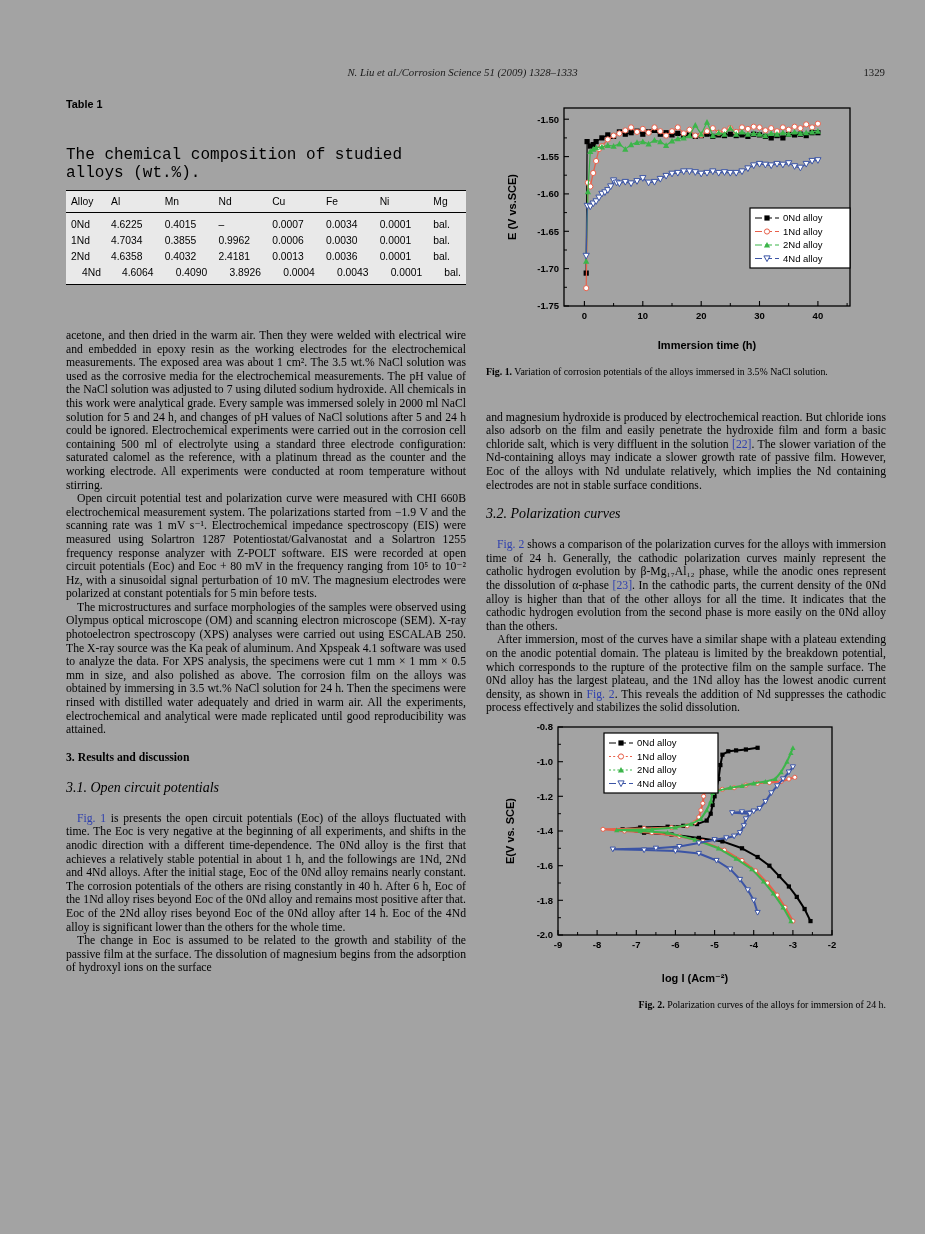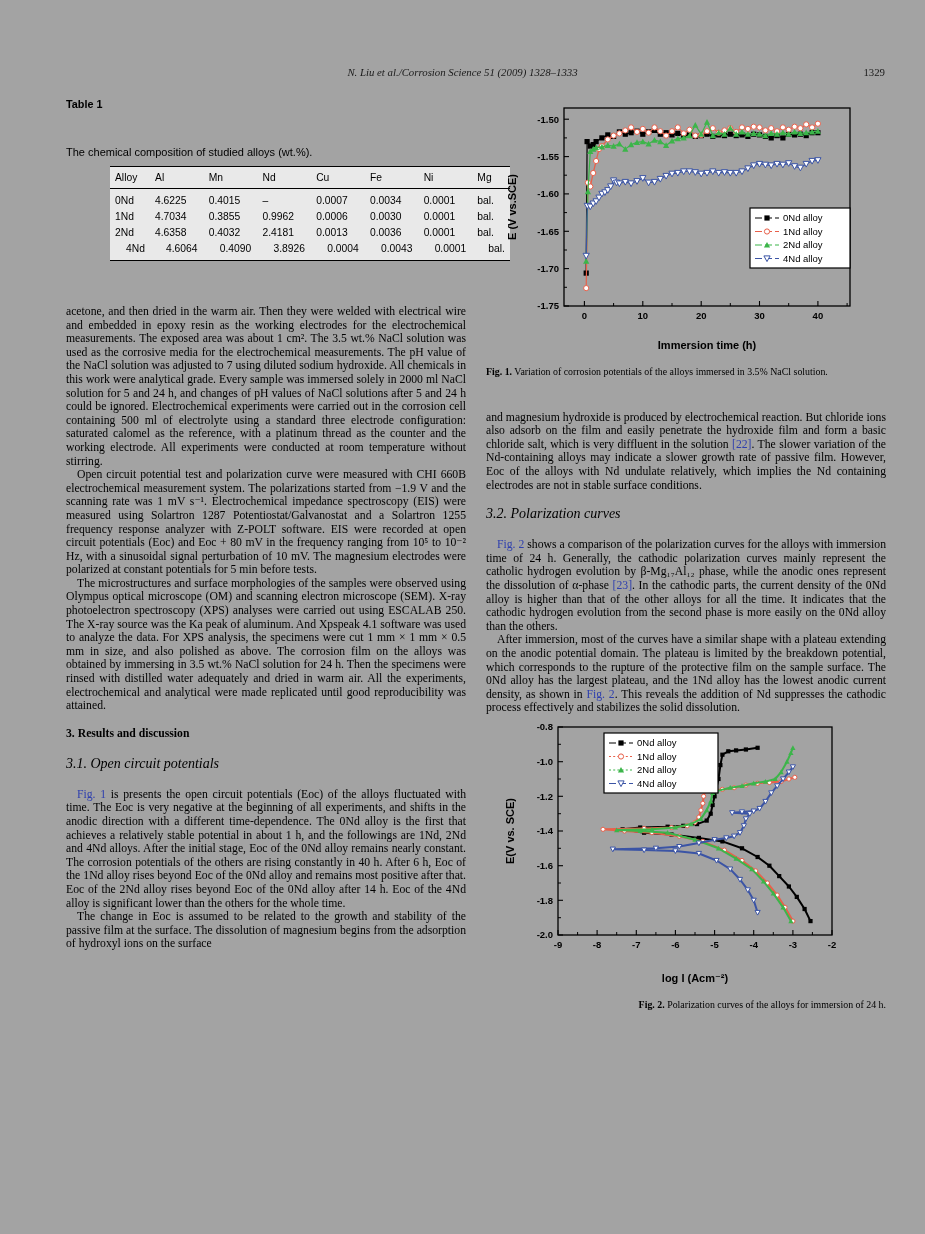--- a/index.html
+++ b/index.html
@@ -8,24 +8,24 @@
   .running-head{position:absolute;top:66px;left:0;right:0;text-align:center;
         font-style:italic;font-size:10.8px;color:#1a1a1a;}
   .page-number{position:absolute;top:66px;right:40px;font-size:10.8px;color:#1a1a1a;}
   .col{position:absolute;top:98px;width:400px;}
   .col-left{left:66px;}
   .col-right{left:486px;}
 
   
   .table-block{margin-bottom:44px;}
   .tbl-label{font-family:"Liberation Sans","DejaVu Sans",sans-serif;font-weight:bold;font-size:10.8px;margin-bottom:3px;}
-  .tbl-caption{font-family:Liberation Sans, sans-serif;font-size:11px;margin-bottom:8px;margin-top:36px;}
+  .tbl-caption{font-family:Liberation Mono, monospace;font-size:16px;margin-bottom:8px;margin-top:36px;}
   table.data{width:100%;border-collapse:collapse;background:#e9e9e9;
         border-top:1.5px solid #000;border-bottom:1.5px solid #000;
-        font-family:"Liberation Sans","DejaVu Sans",sans-serif;font-size:10.3px;margin-left:44px;}
+        font-family:"Liberation Sans","DejaVu Sans",sans-serif;font-size:10.3px;}
   table.data th{text-align:left;font-weight:normal;padding:5px 2px 5px 5px;border-bottom:1px solid #000;}
   table.data td{padding:2.5px 2px 2.5px 5px;}
   table.data tbody tr:first-child td{padding-top:6px;}
   table.data tbody tr:last-child td{padding-bottom:6px;padding-left:16px;}
 
   
   .para{font-size:11.7px;line-height:13.6px;text-align:justify;margin:0;}
   .indent{text-indent:11px;}
   h2.section{font-size:11.7px;font-weight:bold;margin:14px 0 16px;}
   h3.subsection{font-size:14px;font-style:italic;font-weight:normal;margin:14px 0 16px;}

